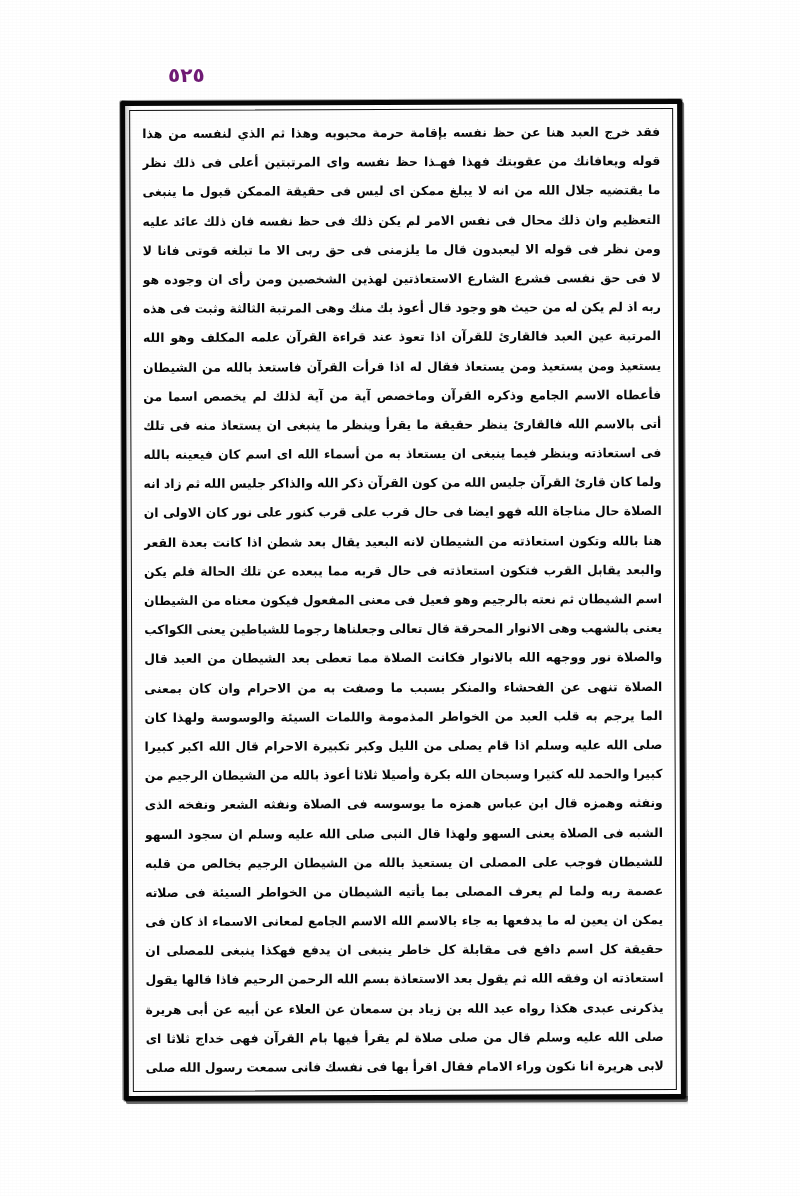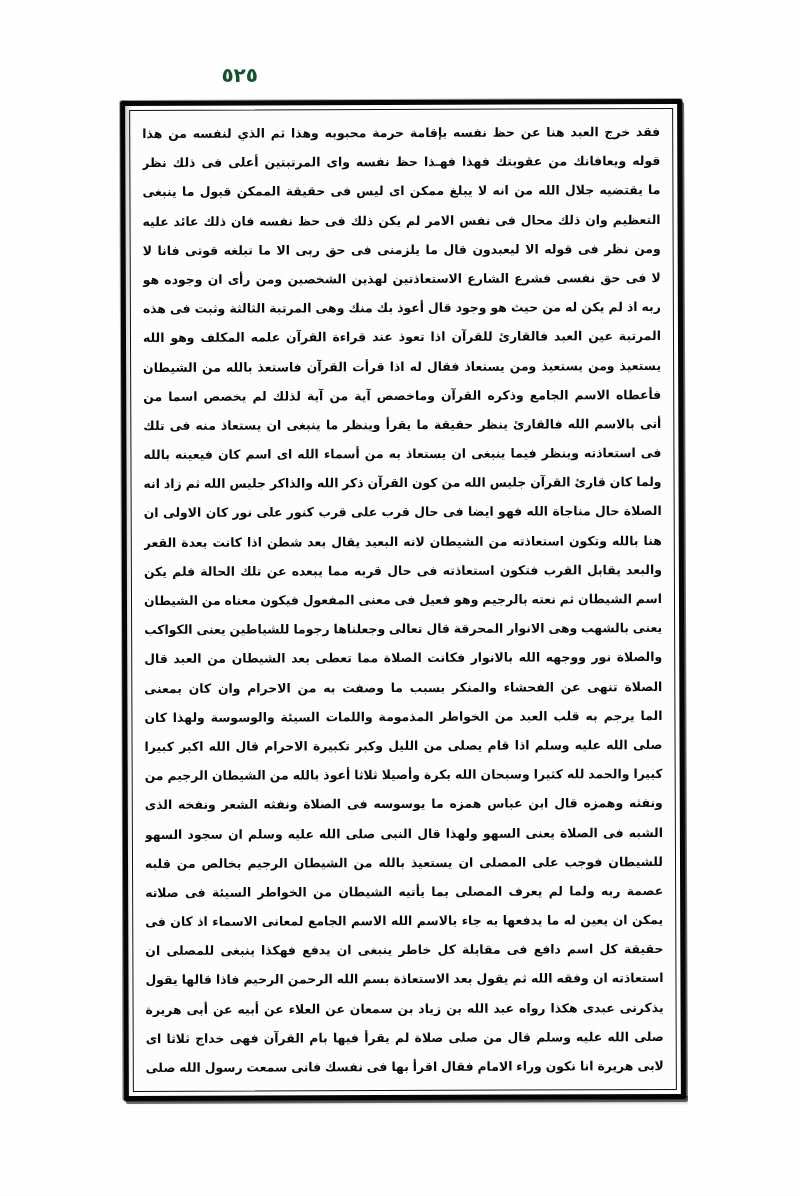--- a/index.html
+++ b/index.html
@@ -25,22 +25,22 @@
     position: absolute;
     left: 168px;
     top: 62px;
     width: 90px;
     height: 26px;
     font-family: "DejaVu Sans", sans-serif;
     font-size: 20px;
     font-weight: bold;
     line-height: 26px;
     letter-spacing: 1px;
-    color: #14532d;
-    text-align: right;
+    color: #701a75;
+    text-align: left;
     direction: rtl;
     -webkit-font-smoothing: none;
   }
 
   
   .frame-outer {
     position: absolute;
     left: 122px;
     top: 100px;
     width: 562px;

